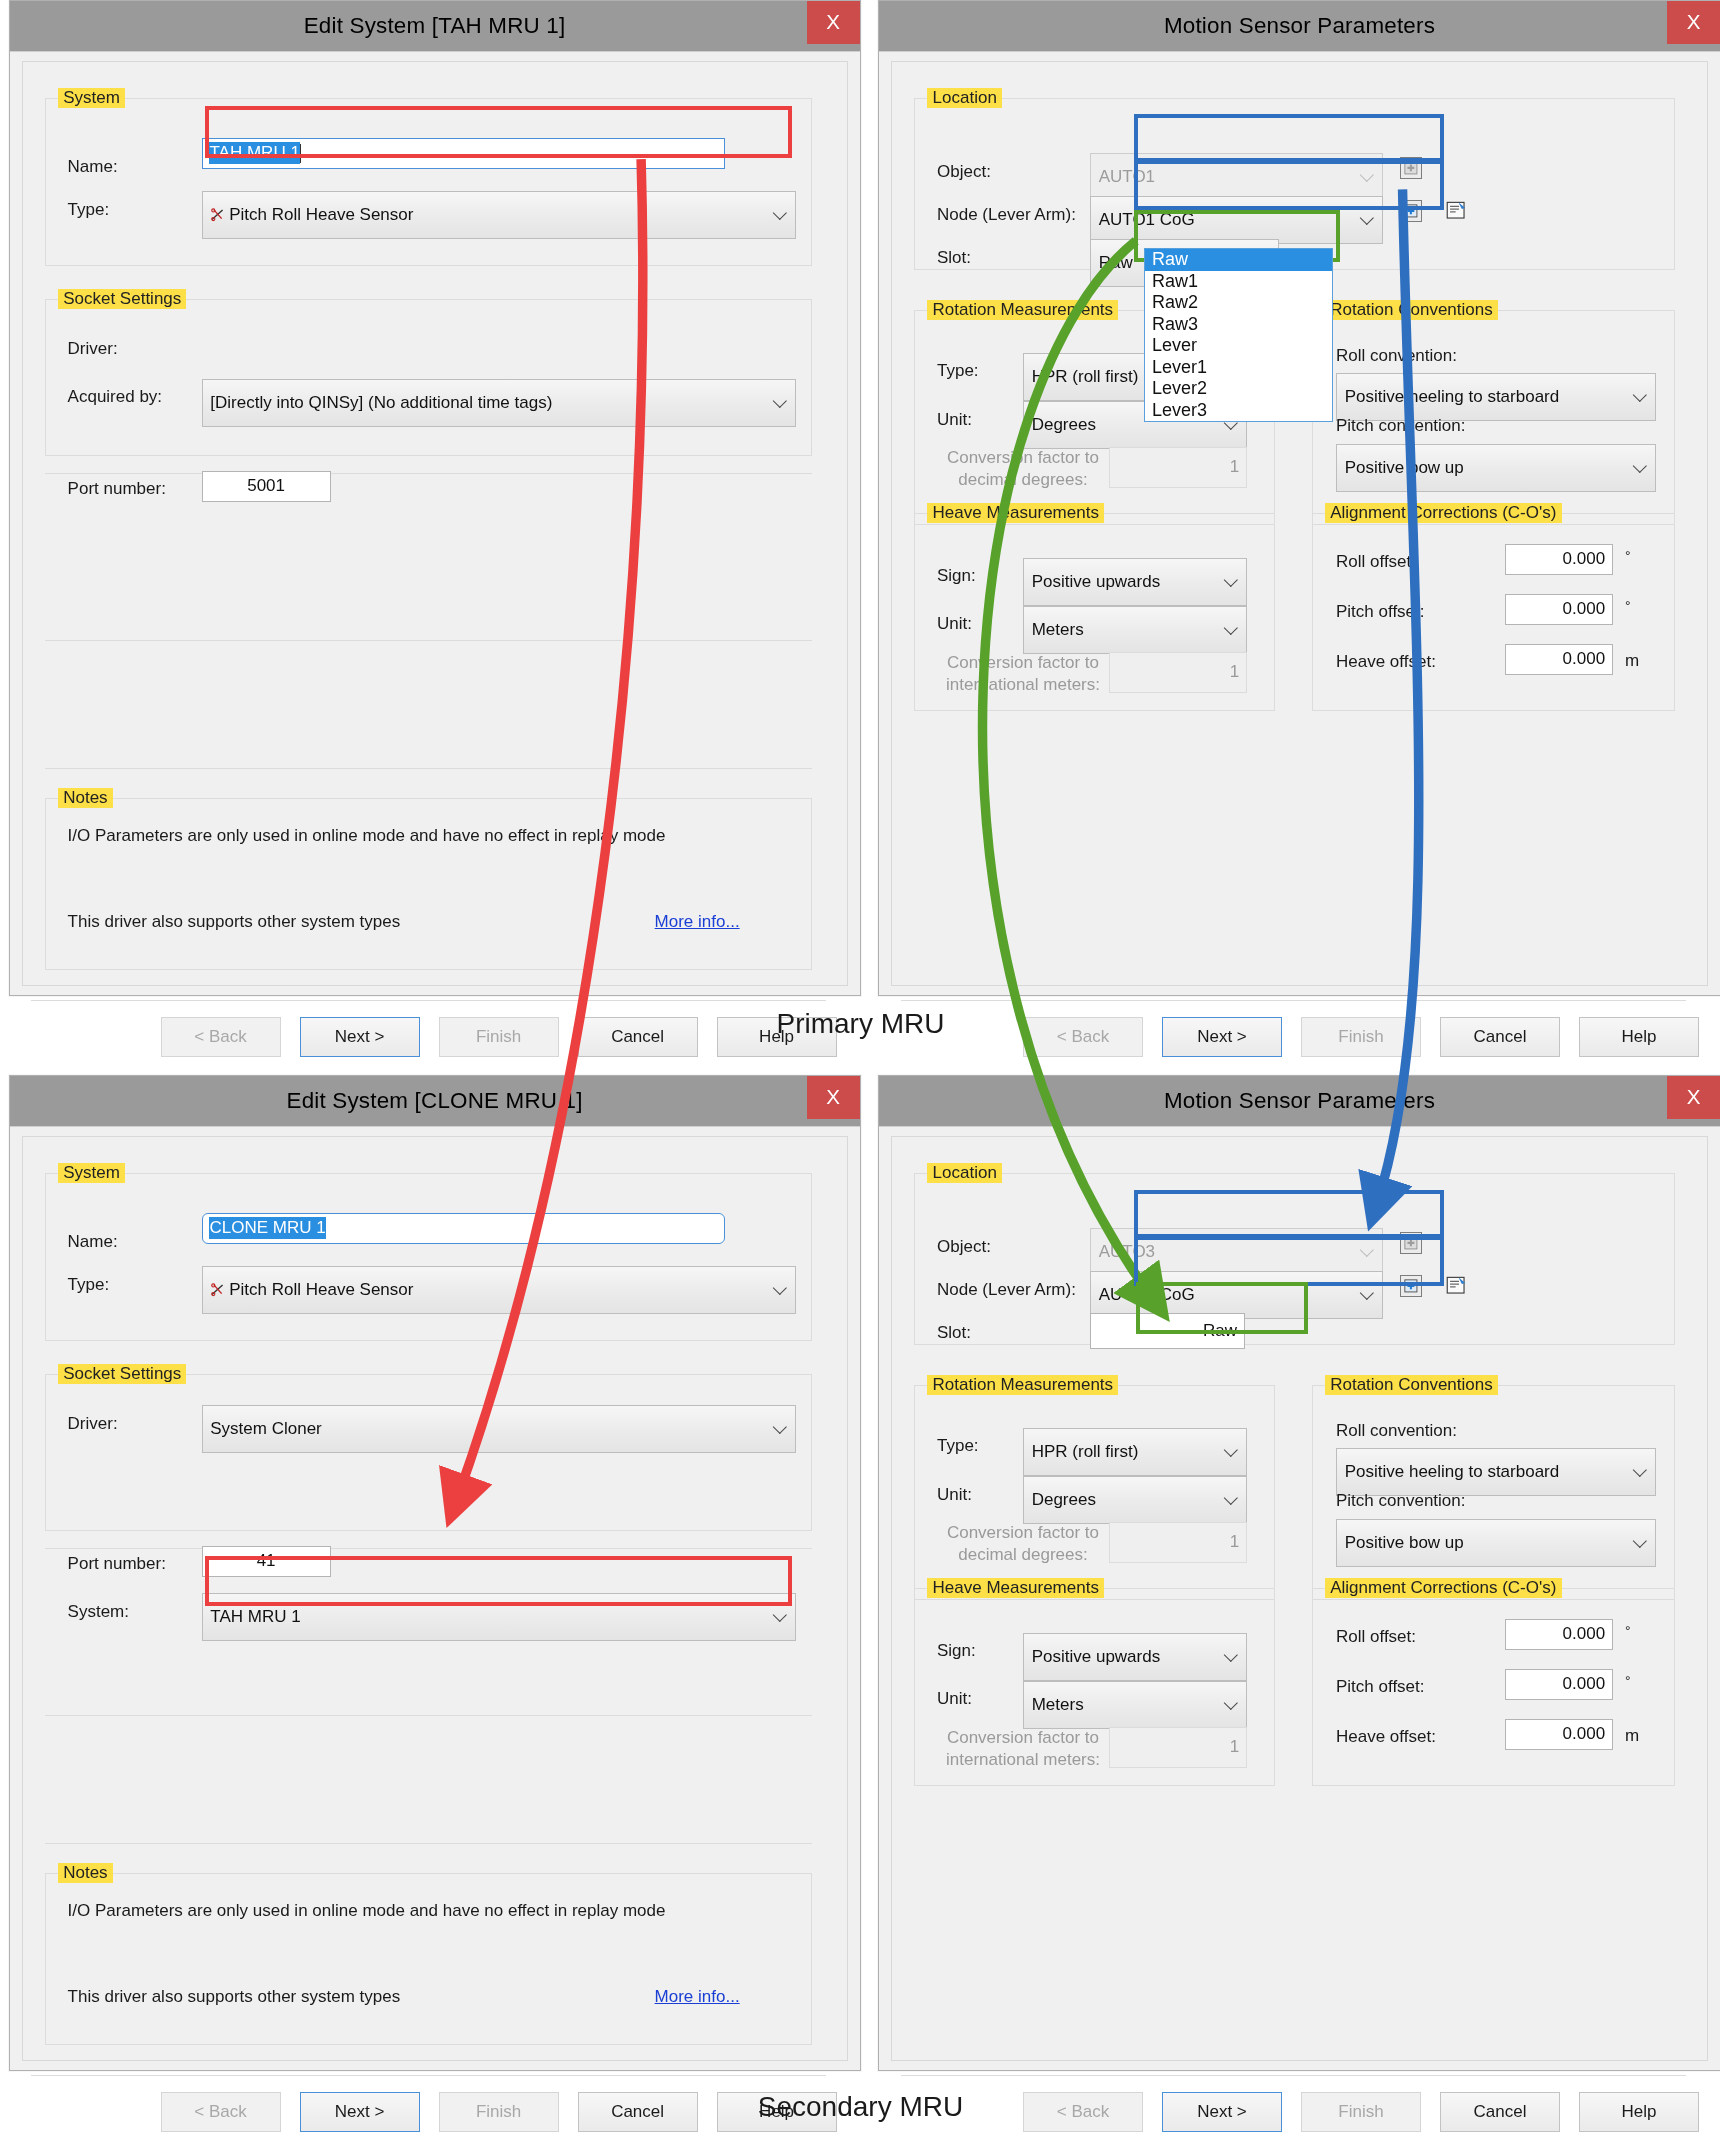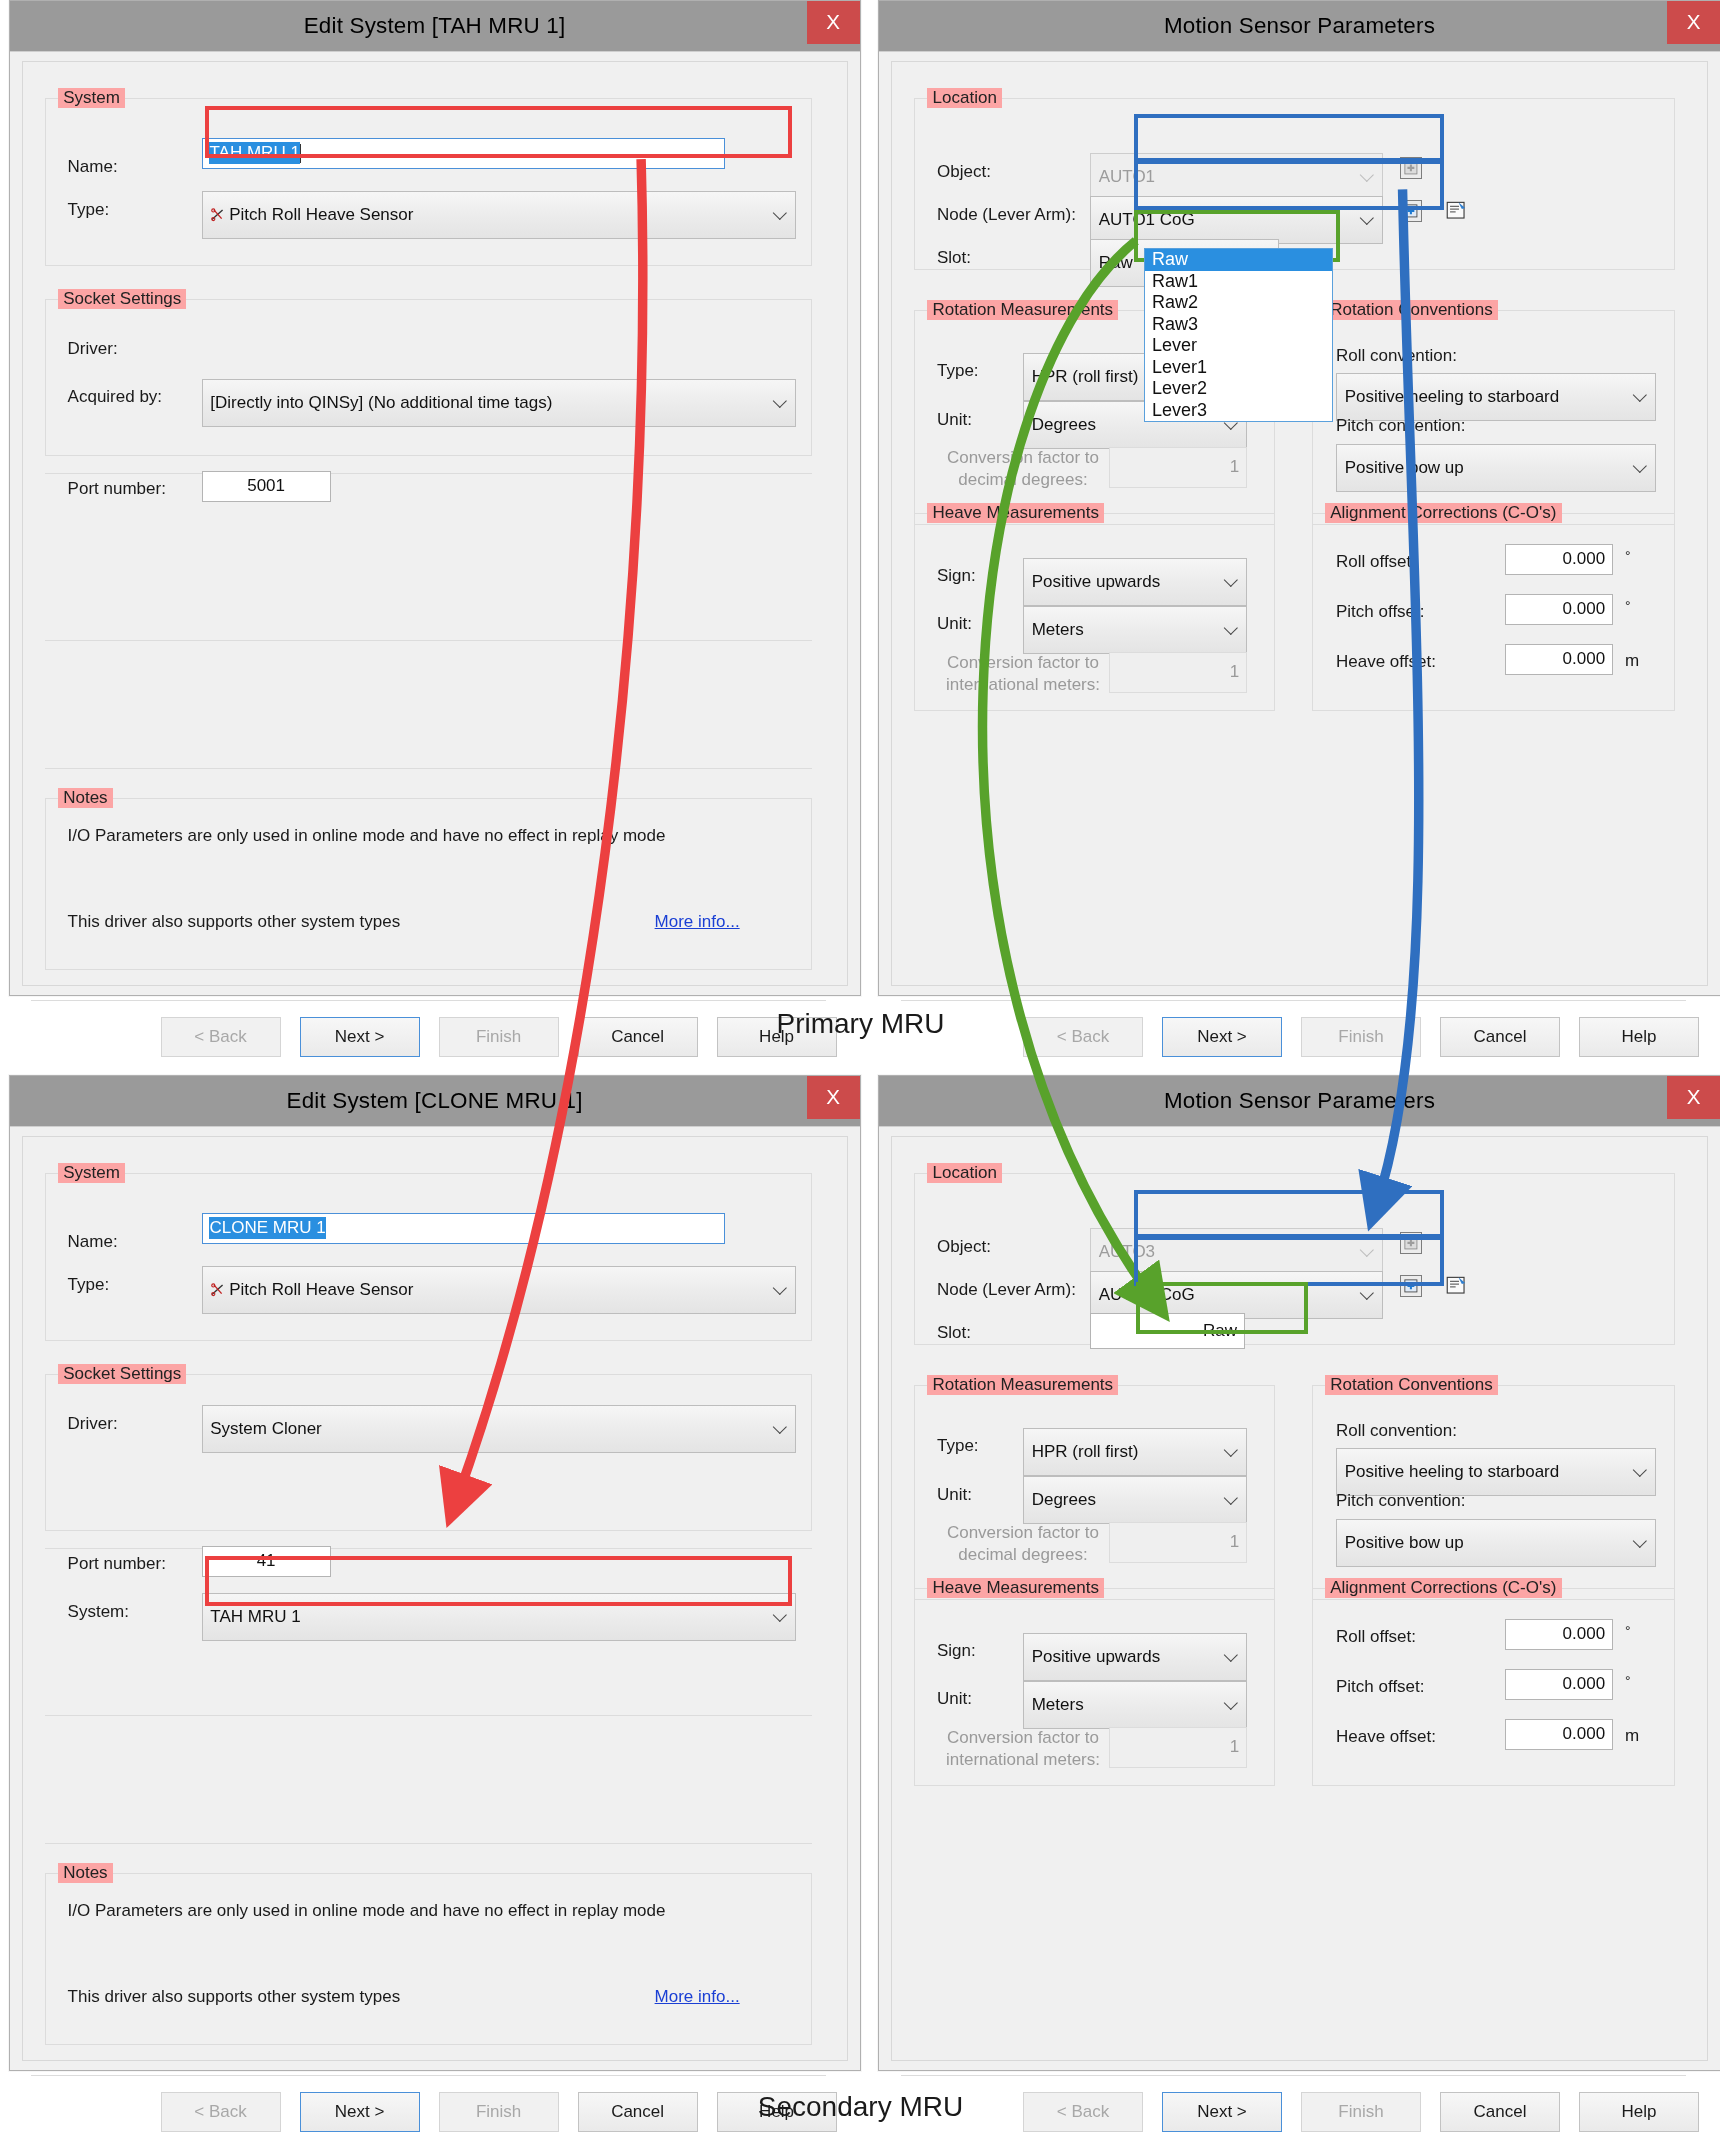--- a/index.html
+++ b/index.html
@@ -59,21 +59,21 @@
 
   
   .group {
     position:absolute;
     border:0.9px solid #dcdcdc;
     background:transparent;
   }
   .group > .glabel {
     position:absolute;
     top:-10.3px; left:12px;
-    background:#fca5a5;
+    background:#fde047;
     padding:0 5.2px;
     font-size:17px;
     color:#222;
     white-space:nowrap;
   }
   .plainsep {
     position:absolute;
     border-top:0.9px solid #dcdcdc;
   }
 
@@ -444,21 +444,21 @@
     <div class="closebtn">X</div>
   </div>
 
   <div class="dlgbody">
     <div class="inner">
 
       <div class="group" style="left:22.4px; top:36px; width:767px; height:168px;">
         <span class="glabel">System</span>
       </div>
       <span class="lbl" style="left:45px; top:95px;">Name:</span>
-      <div class="textbox focus" style="left:179px; top:76px; width:523px;">
+      <div class="textbox focus" style="left:179px; top:76px; width:523px;border-radius:6px;">
         <span class="sel">CLONE MRU 1</span>
       </div>
       <span class="lbl" style="left:45px; top:138px;">Type:</span>
       <div class="combo" style="left:179px; top:129px; width:594px;">
         <span class="sensor-icon">
           <svg viewBox="0 0 16 16" width="15.5" height="15.5">
               <path d="M2 13 L13 3" stroke="#333" stroke-width="1.4" fill="none"></path>
               <path d="M4 3 L12 12" stroke="#c02020" stroke-width="1.4" fill="none"></path>
               <circle cx="3.4" cy="12.4" r="1.6" fill="none" stroke="#c02020" stroke-width="1.2"></circle>
               <circle cx="3.4" cy="3.6" r="1.6" fill="none" stroke="#c02020" stroke-width="1.2"></circle>

